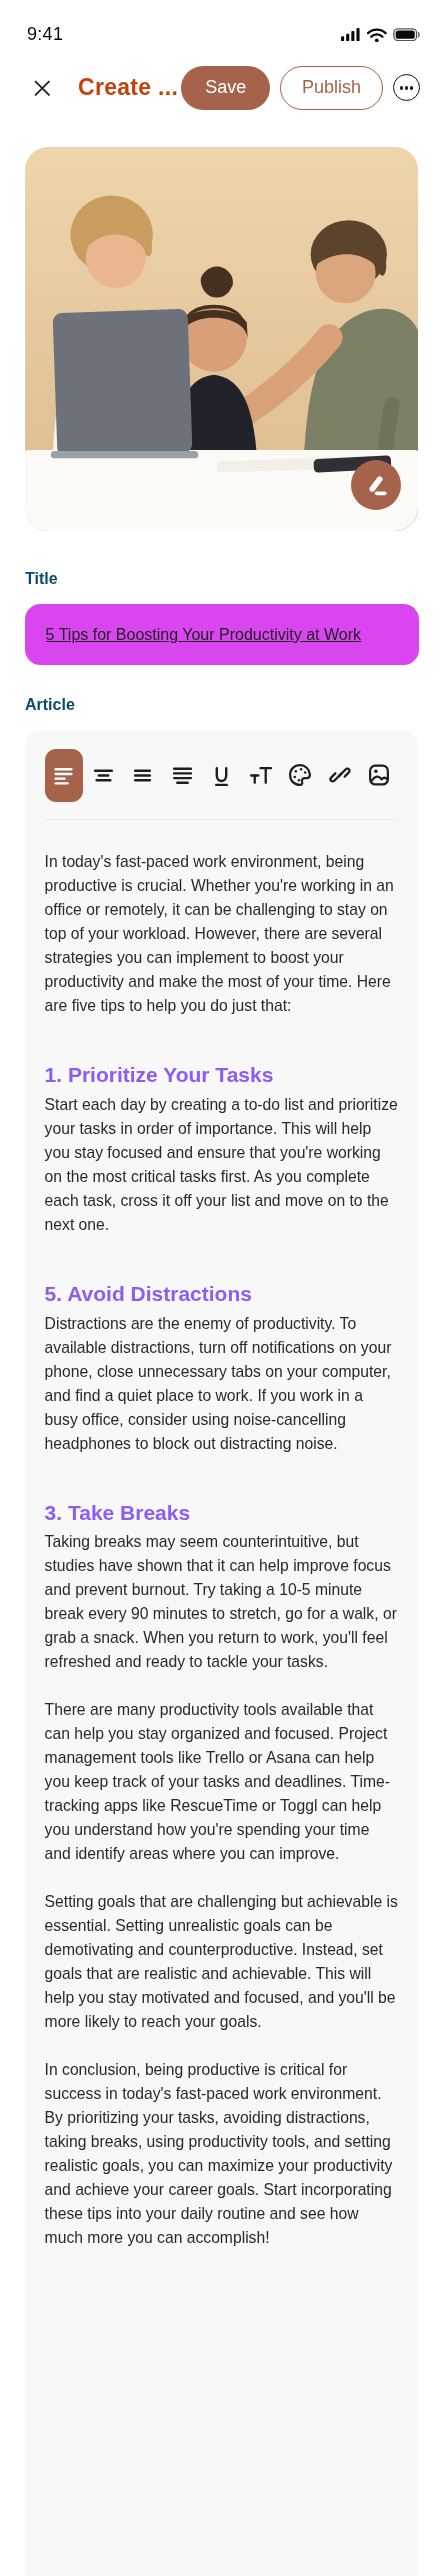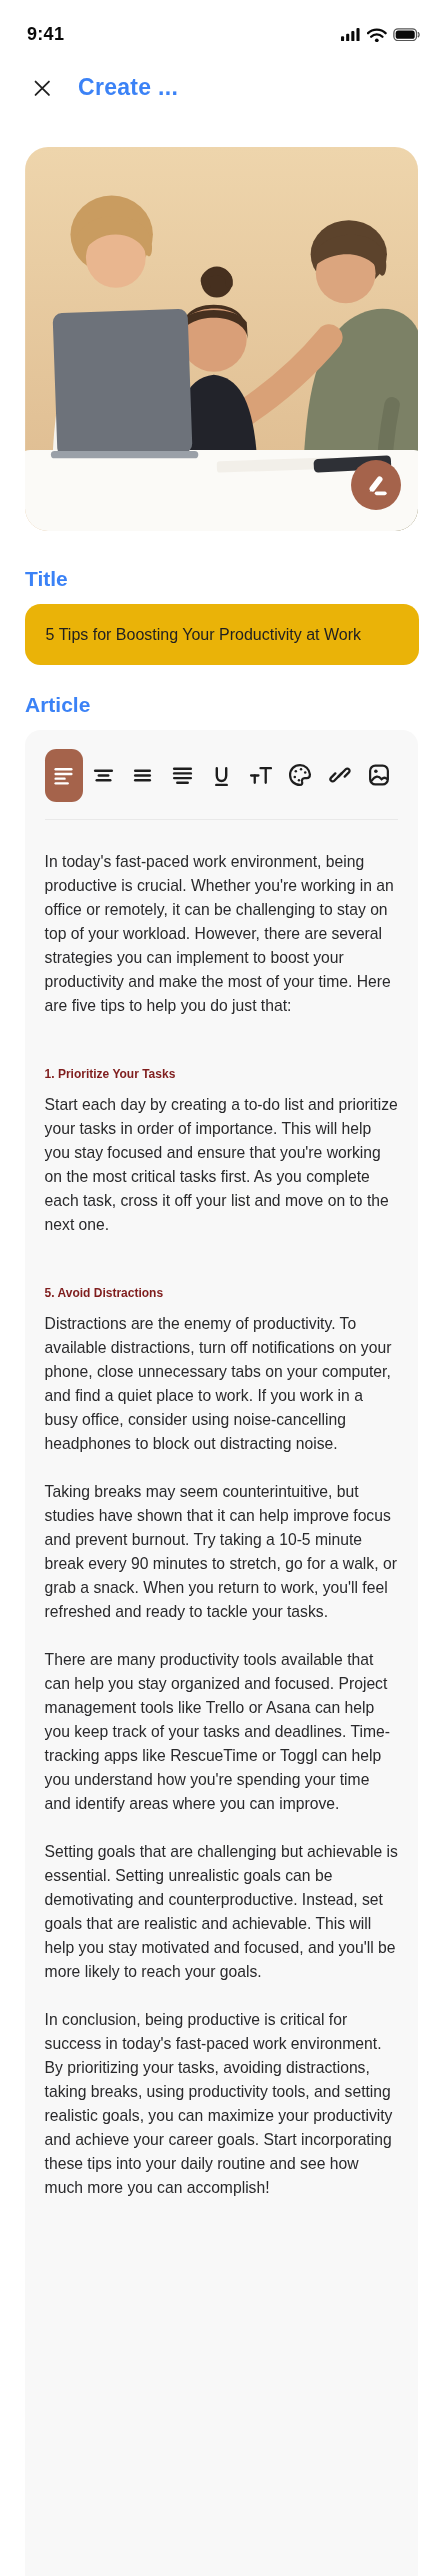--- a/index.html
+++ b/index.html
@@ -8,32 +8,32 @@
     background:#ffffff;color:#1d1d1f;
     font-family:"Liberation Sans", sans-serif;
     -webkit-font-smoothing:antialiased;
   }
   
   .status-bar{
     height:52px;box-sizing:border-box;
     padding:17.5px 23px 0 27px;
     display:flex;align-items:center;justify-content:space-between;
   }
-  .status-time{font-size:18px;font-weight:700;letter-spacing:0.3px;color:#0a0a0a;}
+  .status-time{font-size:18px;font-weight:400;letter-spacing:0.3px;color:#0a0a0a;}
   .status-icons{display:flex;align-items:center;gap:6.2px;}
   
   .app-header{
     margin-top:11.3px;height:49px;
     display:flex;align-items:center;
     padding:0 23px 0 31px;box-sizing:border-box;
   }
   .close-btn{width:23px;height:23px;display:flex;align-items:center;justify-content:center;
     background:none;border:none;padding:0;cursor:pointer;}
   .header-title{
-    font-size:23px;font-weight:700;color:#3b82f6;margin-left:24px;
+    font-size:23px;font-weight:700;color:#c2410c;margin-left:24px;
     letter-spacing:0.3px;white-space:nowrap;
   }
   .header-actions{margin-left:auto;display:flex;align-items:center;gap:10.3px;}
   .btn{font-family:inherit;cursor:pointer;display:flex;align-items:center;justify-content:center;}
   .btn-save{
     height:44px;padding:0 24px;border:none;border-radius:24px;
     background:var(--accent);color:#ffffff;font-size:18px;font-weight:500;
   }
   .btn-publish{
     height:44px;padding:0 20.6px;border-radius:24px;box-sizing:border-box;
@@ -50,45 +50,45 @@
     margin:35px 25px 0;height:384px;border-radius:23px;overflow:hidden;position:relative;
   }
   .cover svg{display:block;}
   .edit-btn{
     position:absolute;right:17.5px;bottom:21.6px;width:50px;height:50px;border-radius:50%;
     background:var(--accent);border:none;display:flex;align-items:center;justify-content:center;
     cursor:pointer;
   }
   
   .section-label{
-    margin:0 25px;font-size:21px;font-weight:700;color:#3b82f6;line-height:23px;
+    margin:0 25px;font-size:16px;font-weight:700;color:#0c4a6e;line-height:23px;
   }
   .lbl-title{margin-top:36px;}
   .lbl-article{margin-top:28px;}
   .field,.field-input{
-    margin:13.4px 25px 0;height:61px;border-radius:15.5px;background:#eab308;
+    margin:13.4px 25px 0;height:61px;border-radius:15.5px;background:#d946ef;
     display:flex;align-items:center;box-sizing:border-box;padding:0 20.6px;
-    font-size:16px;color:#1f1f21;
+    font-size:16px;color:#1f1f21;text-decoration:underline;
   }
   .field-input{width:394px;border:none;outline:none;font-family:inherit;display:block;line-height:61px;}
   
   .editor-card{
     margin:14.4px 25px 0;height:1896px;box-sizing:border-box;
     background:#f8f8f8;border-radius:15.5px;padding:18.5px 19.6px 0;overflow:hidden;
   }
   .toolbar{display:flex;align-items:center;justify-content:space-between;}
   .tool-btn{
     width:38px;height:53px;border:none;background:transparent;border-radius:11.3px;
     display:flex;align-items:center;justify-content:center;cursor:pointer;flex:0 0 auto;
   }
   .tool-btn.active{background:var(--accent);}
   .toolbar-divider{height:1px;background:#e9e9e9;margin-top:17.5px;}
   .article-body{margin-top:30px;font-size:15.7px;line-height:24px;color:#29292b;}
   .article-p{margin:0 0 24px;}
-  .article-h{font-size:12px;line-height:21.6px;font-weight:700;color:#7f1d1d;margin:46px 0 7.2px;}
+  .article-h{font-size:21px;line-height:21.6px;font-weight:700;color:#8b5cf6;margin:46px 0 7.2px;}
   .article-p:first-child{margin-top:11px;}
 </style>
 </head>
 <body>
 
 <div class="status-bar">
   <span class="status-time">9:41</span>
   <span class="status-icons">
     <svg width="19.6" height="13.4" viewBox="0 0 38 26">
       <rect x="0" y="16" width="6" height="10" rx="2" fill="#0a0a0a"></rect>
@@ -109,20 +109,29 @@
   </span>
 </div>
 
 <div class="app-header">
   <button class="close-btn">
     <svg width="18.5" height="18.5" viewBox="0 0 36 36">
       <path d="M5 5 L31 31 M31 5 L5 31" stroke="#222" stroke-width="3.6" stroke-linecap="round"></path>
     </svg>
   </button>
   <div class="header-title">Create ...</div>
+  <div class="header-actions">
+    <button class="btn btn-save">Save</button>
+    <button class="btn btn-publish">Publish</button>
+    <button class="btn btn-more">
+      <i></i>
+        <i></i>
+        <i></i>
+    </button>
+  </div>
 </div>
 
 <div class="cover">
   <svg width="394" height="384" viewBox="0 0 764 745">
     <defs>
       <linearGradient id="bgTan" x1="0" y1="0" x2="0" y2="1">
         <stop offset="0" stop-color="#eed5ac"></stop>
         <stop offset="1" stop-color="#ddba8e"></stop>
       </linearGradient>
     </defs>
@@ -261,19 +270,20 @@
       </svg>
     </button>
   </div>
   <div class="toolbar-divider"></div>
   <div class="article-body">
       <p class="article-p">In today's fast-paced work environment, being productive is crucial. Whether you're working in an office or remotely, it can be challenging to stay on top of your workload. However, there are several strategies you can implement to boost your productivity and make the most of your time. Here are five tips to help you do just that:</p>
       <h3 class="article-h">1. Prioritize Your Tasks</h3>
       <p class="article-p">Start each day by creating a to-do list and prioritize your tasks in order of importance. This will help you stay focused and ensure that you're working on the most critical tasks first. As you complete each task, cross it off your list and move on to the next one.</p>
       <h3 class="article-h">5. Avoid Distractions</h3>
       <p class="article-p">Distractions are the enemy of productivity. To available distractions, turn off notifications on your phone, close unnecessary tabs on your computer, and find a quiet place to work. If you work in a busy office, consider using noise-cancelling headphones to block out distracting noise.</p>
+      <h3 class="article-h">3. Take Breaks</h3>
       <p class="article-p">Taking breaks may seem counterintuitive, but studies have shown that it can help improve focus and prevent burnout. Try taking a 10-5 minute break every 90 minutes to stretch, go for a walk, or grab a snack. When you return to work, you'll feel refreshed and ready to tackle your tasks.</p>
       <p class="article-p">There are many productivity tools available that can help you stay organized and focused. Project management tools like Trello or Asana can help you keep track of your tasks and deadlines. Time-tracking apps like RescueTime or Toggl can help you understand how you're spending your time and identify areas where you can improve.</p>
       <p class="article-p">Setting goals that are challenging but achievable is essential. Setting unrealistic goals can be demotivating and counterproductive. Instead, set goals that are realistic and achievable. This will help you stay motivated and focused, and you'll be more likely to reach your goals.</p>
       <p class="article-p">In conclusion, being productive is critical for success in today's fast-paced work environment. By prioritizing your tasks, avoiding distractions, taking breaks, using productivity tools, and setting realistic goals, you can maximize your productivity and achieve your career goals. Start incorporating these tips into your daily routine and see how much more you can accomplish!</p>
     </div>
 </div>
 
 
 </body></html>

